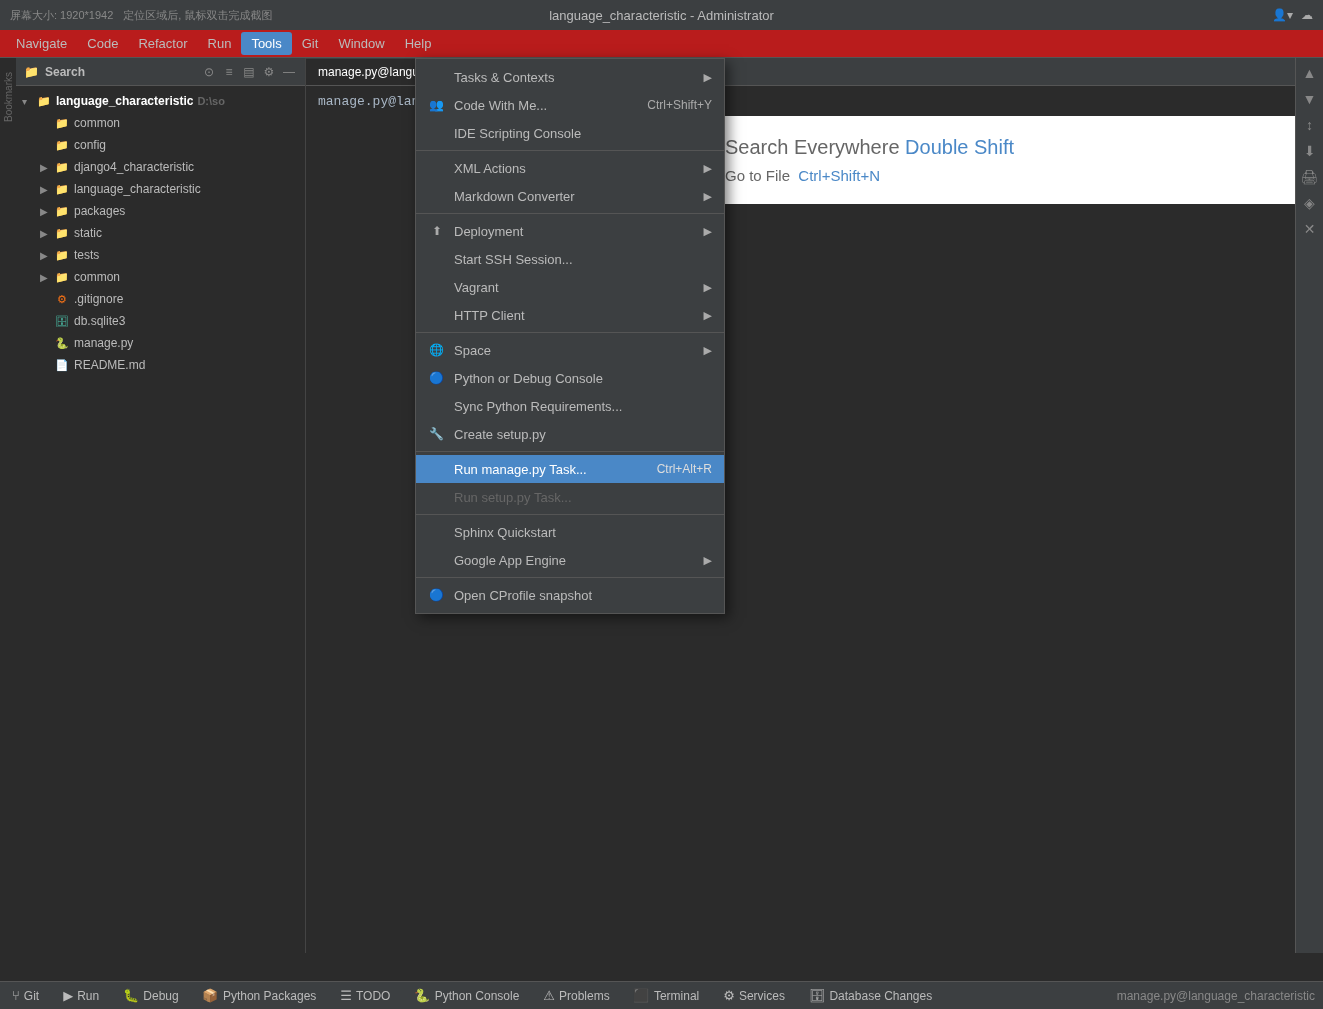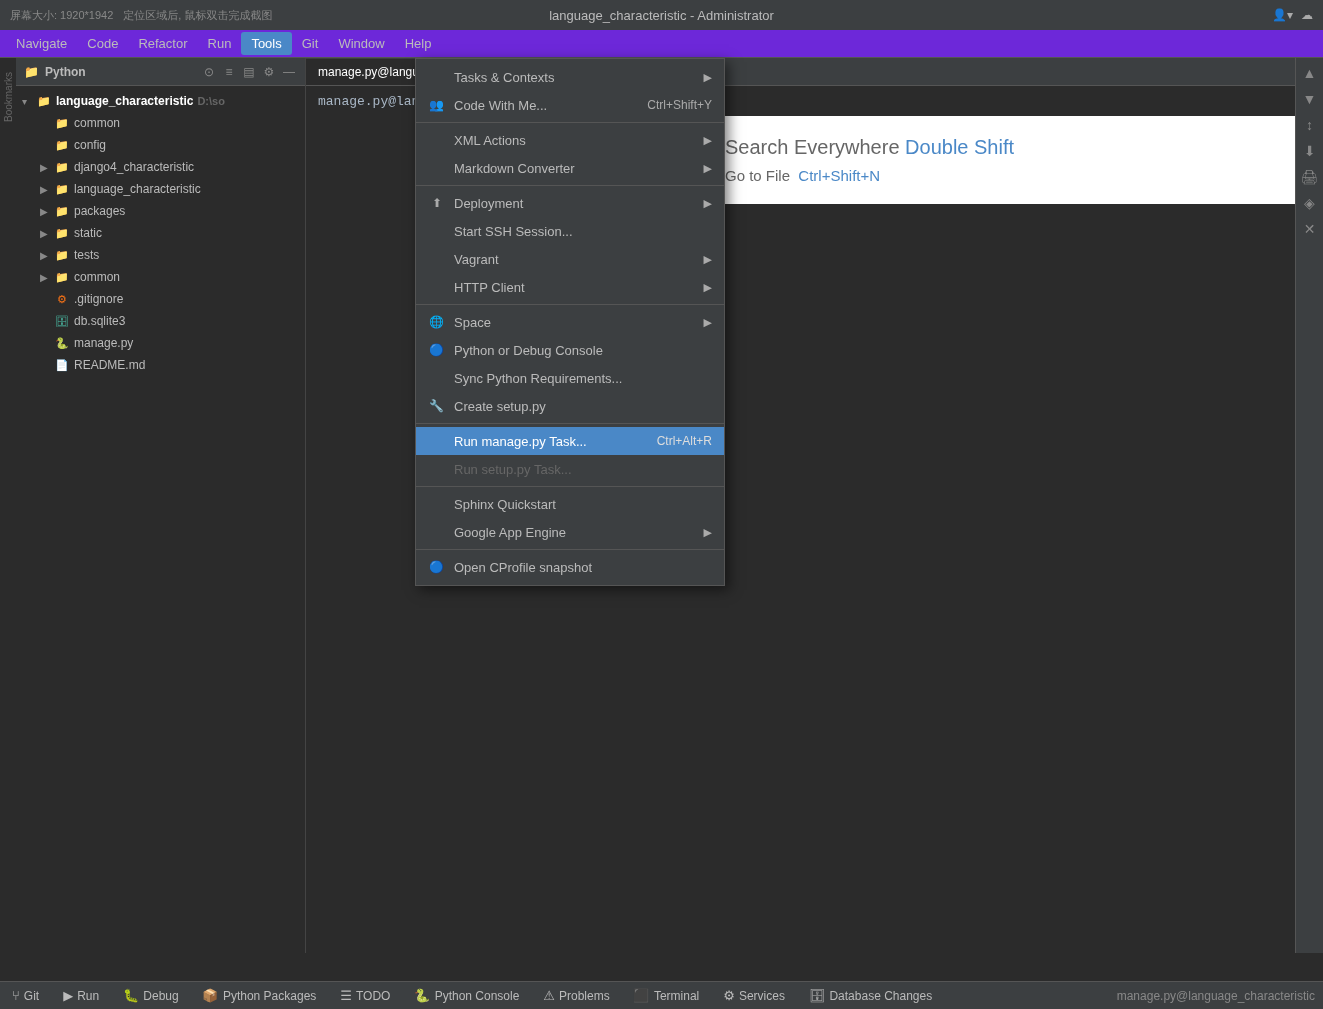--- a/index.html
+++ b/index.html
@@ -40,21 +40,21 @@
     .title-bar .right-controls {
       margin-left: auto;
       display: flex;
       gap: 8px;
       color: #aaa;
     }
 
     
     .menu-bar {
       height: 28px;
-      background: #6d28d9;
+      background: #b91c1c;
       display: flex;
       align-items: center;
       padding: 0 6px;
       border-bottom: 1px solid #555;
       position: relative;
       z-index: 100;
     }
     .menu-item {
       padding: 4px 10px;
       cursor: pointer;
@@ -378,21 +378,21 @@
 
 <div class="main-layout">
 
   <div class="left-strip">
     <span class="strip-label">Bookmarks</span>
   </div>
 
   <div class="project-panel">
     <div class="panel-header">
       <span style="font-size:12px;">📁</span>
-      <span class="panel-header-title">Python</span>
+      <span class="panel-header-title">Search</span>
       <div class="panel-header-icons">
         <span class="panel-icon">⊙</span>
         <span class="panel-icon">≡</span>
         <span class="panel-icon">▤</span>
         <span class="panel-icon">⚙</span>
         <span class="panel-icon">—</span>
       </div>
     </div>
     <div class="tree-container">
 
@@ -505,20 +505,24 @@
     <span class="menu-row-label">Tasks &amp; Contexts</span>
     <span class="menu-row-arrow">▶</span>
   </div>
 
   <div class="menu-row">
     <span class="menu-row-icon" style="color:#6fa0dc;">👥</span>
     <span class="menu-row-label">Code With Me...</span>
     <span class="menu-row-shortcut">Ctrl+Shift+Y</span>
   </div>
 
+  <div class="menu-row">
+    <span class="menu-row-icon"></span>
+    <span class="menu-row-label">IDE Scripting Console</span>
+  </div>
   <div class="menu-separator"></div>
 
   <div class="menu-row">
     <span class="menu-row-icon"></span>
     <span class="menu-row-label">XML Actions</span>
     <span class="menu-row-arrow">▶</span>
   </div>
 
   <div class="menu-row">
     <span class="menu-row-icon"></span>

